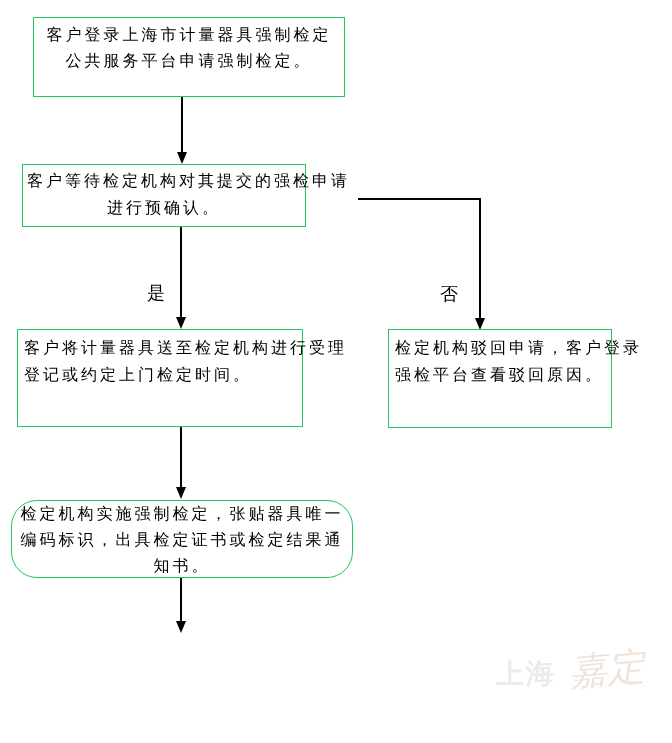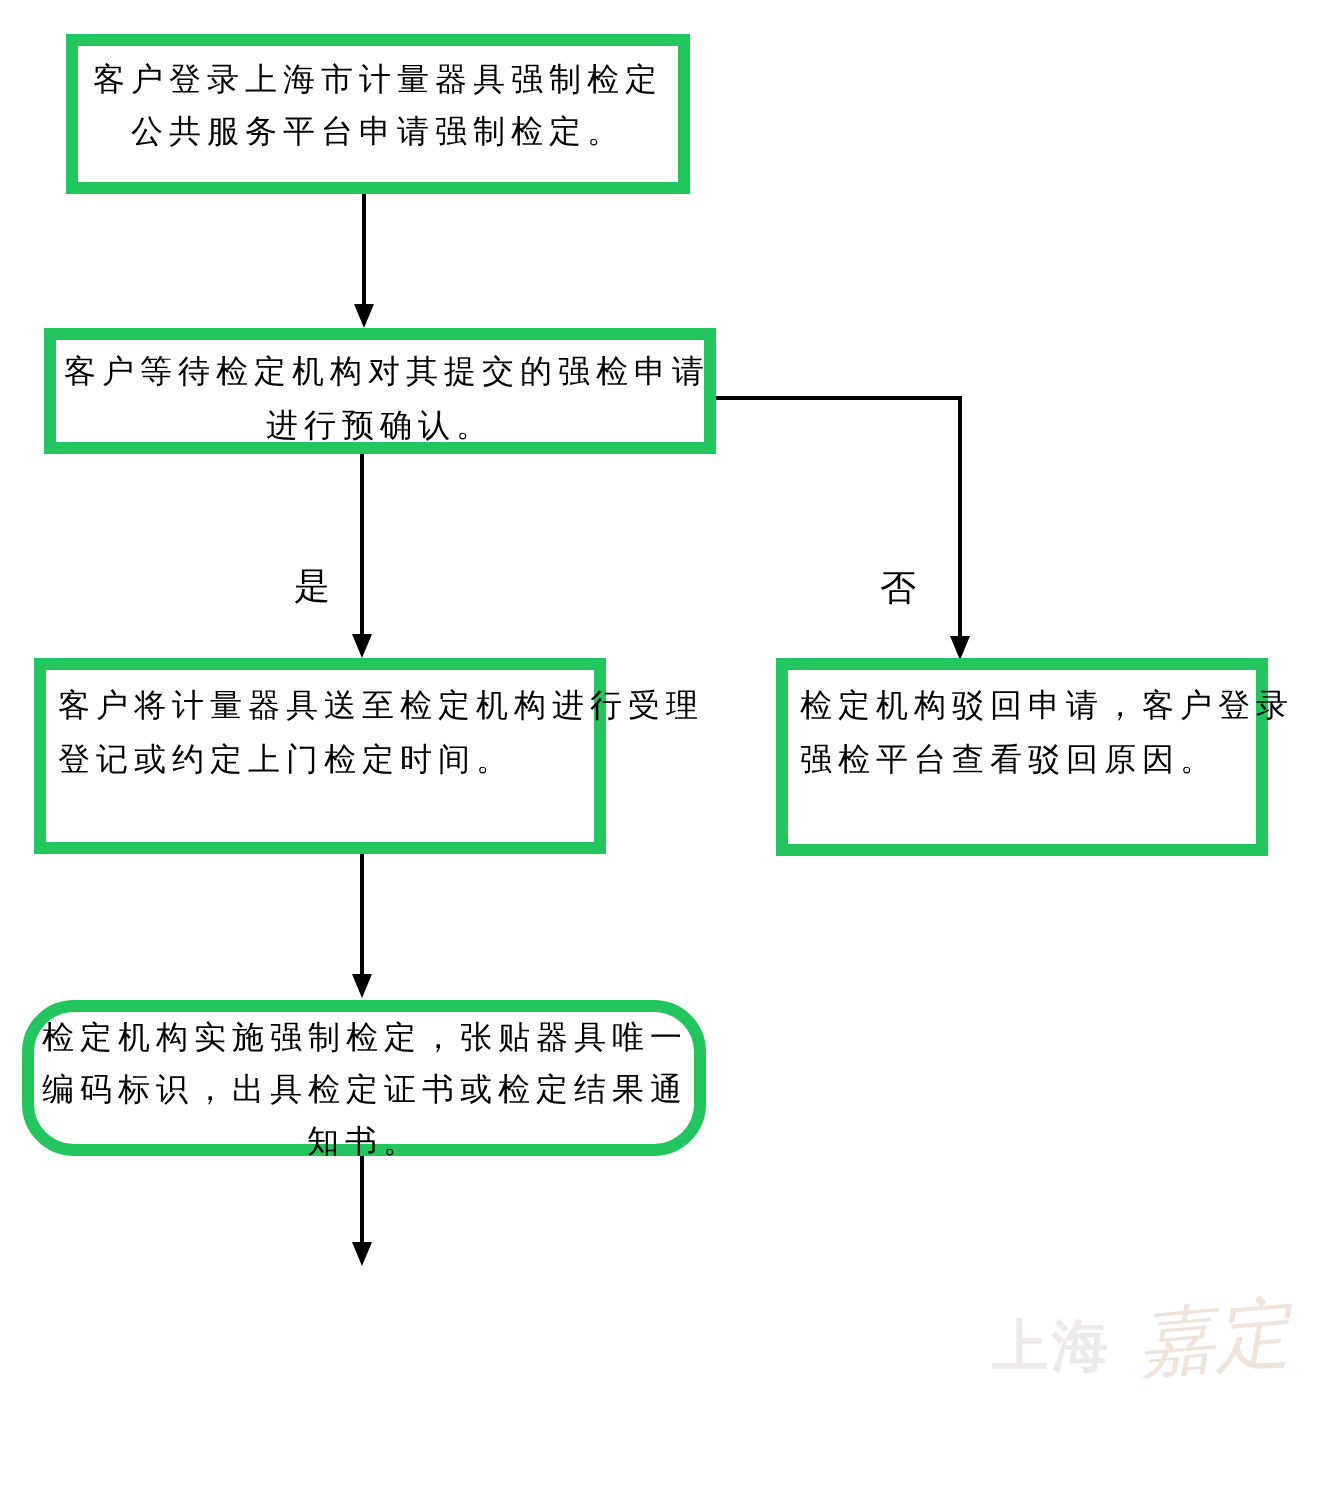--- a/index.html
+++ b/index.html
@@ -12,35 +12,35 @@
     width: 672px;
     height: 743px;
     background: #ffffff;
     font-family: "DejaVu Serif", "Liberation Serif", serif;
     color: #000000;
     overflow: hidden;
   }
   .flow-box {
     position: absolute;
     box-sizing: border-box;
-    border: 6px solid #22c55e;
+    border: 1px solid #22c55e;
     background: #ffffff;
     font-size: 16px;
     letter-spacing: 3px;
     line-height: 26px;
     white-space: pre;
     padding: 4px 6px;
   }
   .align-center { text-align: center; }
   .align-left   { text-align: left; }
 
   #box-apply   { left: 33px;  top: 17px;  width: 312px; height: 80px; }
-  #box-wait    { left: 22px;  top: 164px; width: 336px; height: 63px; padding: 2px 4px; line-height: 27px; }
+  #box-wait    { left: 22px;  top: 164px; width: 284px; height: 63px; padding: 2px 4px; line-height: 27px; }
   #box-send    { left: 17px;  top: 329px; width: 286px; height: 98px; line-height: 27px; }
-  #box-reject  { left: 388px; top: 329px; width: 246px; height: 99px; line-height: 27px; }
+  #box-reject  { left: 388px; top: 329px; width: 224px; height: 99px; line-height: 27px; }
   #box-verify  { left: 11px;  top: 500px; width: 342px; height: 78px; padding: 0px 4px; border-radius: 26px; }
   #box-collect { left: 10px;  top: 633px; width: 343px; height: 99px; }
 
   .branch-label {
     position: absolute;
     font-size: 18px;
     color: #000000;
   }
   #label-yes { left: 147px; top: 281px; }
   #label-no  { left: 440px; top: 282px; }

